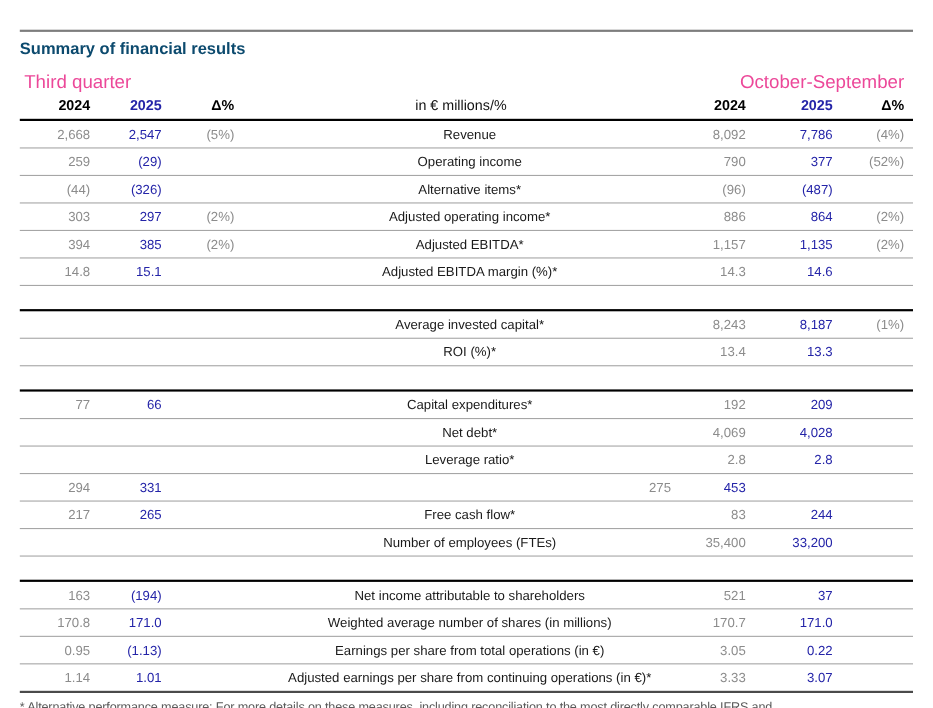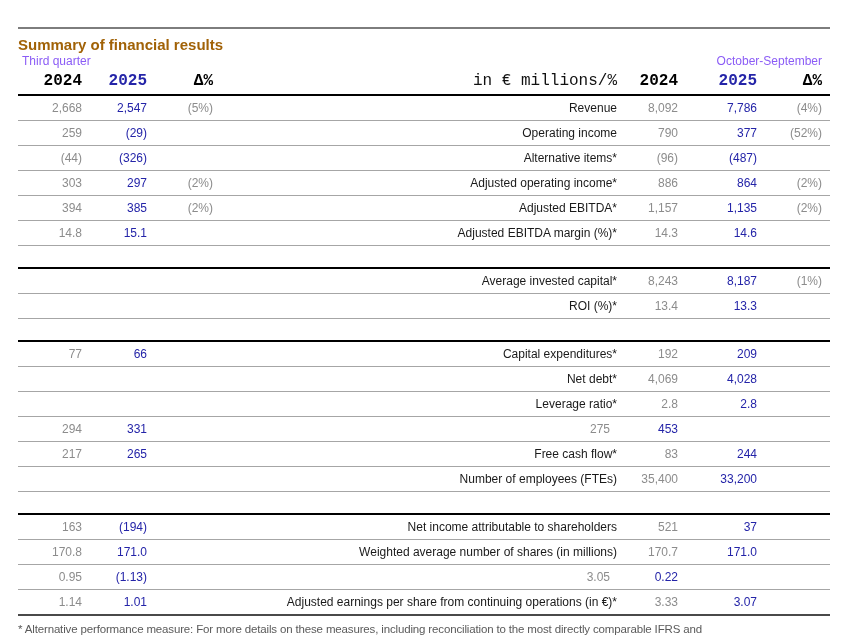--- a/index.html
+++ b/index.html
@@ -20,64 +20,64 @@
   .top-rule {
     margin-top: 27px;
     border-top: 2px solid #7d7d7d;
     height: 0;
   }
   .page-title {
     margin-top: 6px;
     font-size: 15px;
     line-height: 19px;
     font-weight: bold;
-    color: #a16207;
+    color: #0c4a6e;
   }
   .period-row {
+    margin-top: 14px;
     display: flex;
     justify-content: space-between;
-    font-size: 12px;
+    font-size: 17px;
     line-height: 14px;
-    color: #8b5cf6;
+    color: #ec4899;
   }
   .period-row .left { padding-left: 4px; }
   .period-row .right { padding-right: 8px; }
 
   
   .grid {
     display: grid;
     grid-template-columns: 64px 65px 66px 1fr 68px 79px 66px;
     align-items: center;
   }
   .header-row {
     height: 26px;
-    font-size: 16px;
+    font-size: 13px;
     font-weight: bold;
     color: #000000;
     border-bottom: 2px solid #000000;
-    font-family: Liberation Mono, monospace;
   }
   .header-row .unit {
     font-weight: normal;
-    text-align: right;
+    text-align: center;
     padding-left: 8px;
     color: #111111;
   }
   .num { text-align: right; color: var(--muted, #8c8c8c); font-variant-numeric: tabular-nums; }
   .blue { color: var(--accent, #2424a8); }
   .pr7 { padding-right: 7px; }
   .pr8 { padding-right: 8px; }
 
   .row {
     height: 24px;
     font-size: 12px;
     border-bottom: 1px solid #a6a6a6;
   }
   .row .label {
-    text-align: right;
+    text-align: center;
     padding-left: 24px;
     color: #1a1a1a;
   }
   .section { border-top: 2px solid #000000; margin-top: 21px; }
   .section:first-child { border-top: none; margin-top: 0; }
   .section:last-child .row:last-child { border-bottom: 2px solid #4a4a4a; }
 
   .footnote {
     margin-top: 5px;
     font-size: 11.5px;
@@ -258,20 +258,21 @@
     <span class="num"></span>
     <span class="label">Weighted average number of shares (in millions)</span>
     <span class="num pr7">170.7</span>
     <span class="num pr7 blue">171.0</span>
     <span class="num pr8"></span>
   </div>
         <div class="grid row">
     <span class="num">0.95</span>
     <span class="num blue">(1.13)</span>
     <span class="num"></span>
+    <span class="label">Earnings per share from total operations (in €)</span>
     <span class="num pr7">3.05</span>
     <span class="num pr7 blue">0.22</span>
     <span class="num pr8"></span>
   </div>
         <div class="grid row">
     <span class="num">1.14</span>
     <span class="num blue">1.01</span>
     <span class="num"></span>
     <span class="label">Adjusted earnings per share from continuing operations (in €)*</span>
     <span class="num pr7">3.33</span>

